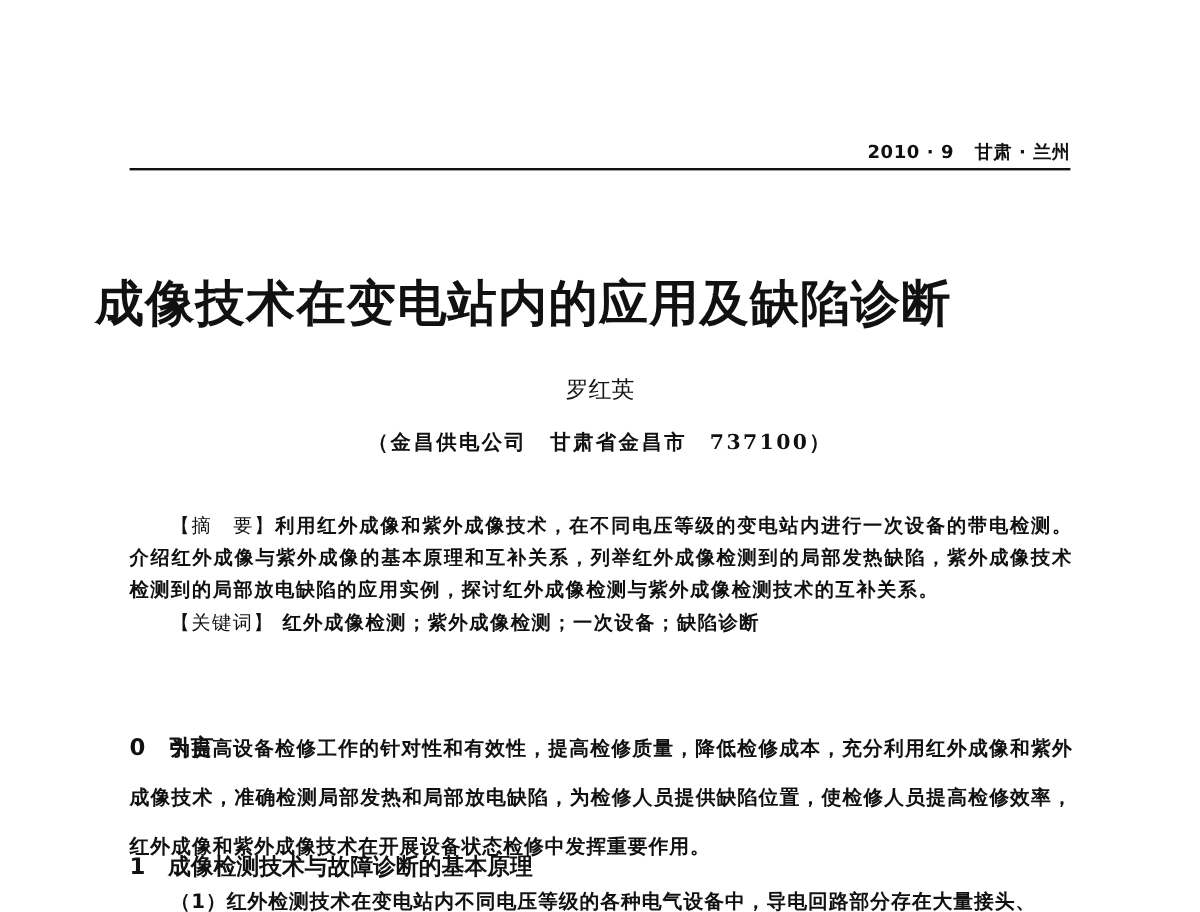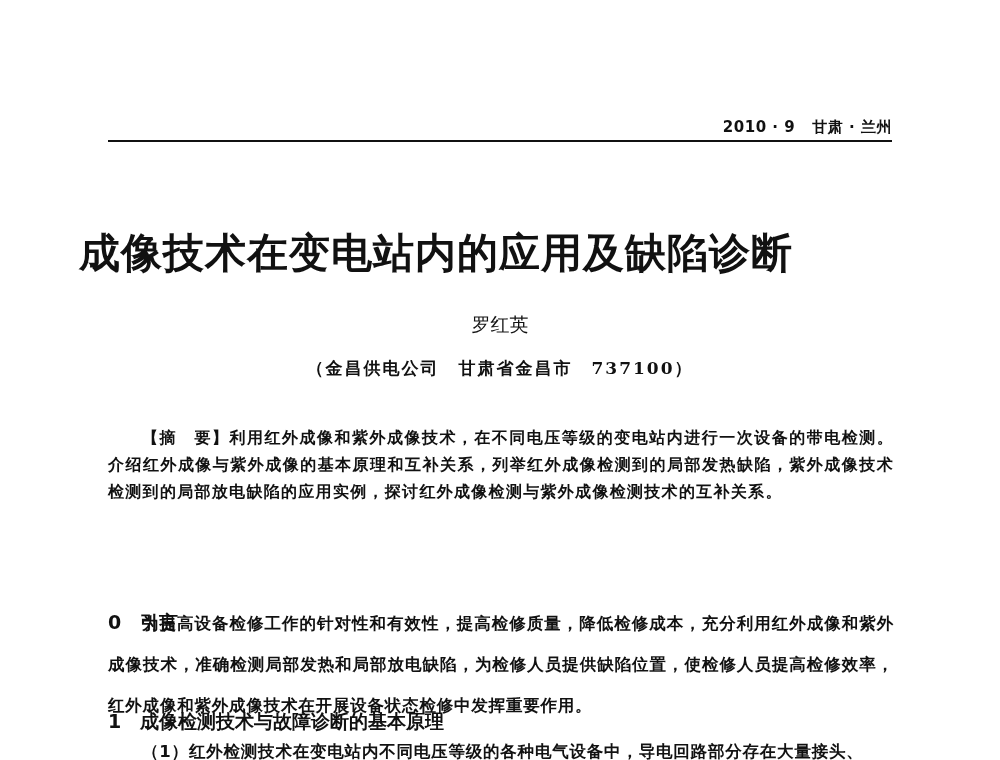--- a/index.html
+++ b/index.html
@@ -6,40 +6,41 @@
     body { width: 1000px; height: 760px; position: relative; overflow: hidden; color: #111; font-family: "DejaVu Serif", "Liberation Serif", serif; }
     .abs { position: absolute; }
     .header-meta { right: 108px; top: 118px; font-family: "DejaVu Sans", "Liberation Sans", sans-serif; font-weight: bold; font-size: 15px; letter-spacing: 0.5px; color: #111; margin-left: 35px; }
     .header-rule { left: 108px; top: 140px; width: 784px; height: 2px; background: #111; }
     .title { left: 0; width: 872px; top: 226px; text-align: center; font-size: 41px; font-weight: bold; letter-spacing: 1px; font-family: "DejaVu Serif", "Liberation Serif", serif; }
     .author { left: 0; width: 1000px; top: 312px; text-align: center; font-size: 19px; }
     .affil { left: 0; width: 1000px; top: 357px; text-align: center; font-size: 17px; font-weight: bold; letter-spacing: 2px; }
     .abstract { left: 108px; width: 786px; top: 424px; font-size: 16px; line-height: 27px; font-weight: bold; text-align: justify; letter-spacing: 1.3px; }
     .abstract p { margin: 0; }
     .indent { text-indent: 34px; }
-    .tag { font-weight: bold; }
+    .tag { font-weight: normal; }
     .sec-head { left: 108px; font-family: "DejaVu Sans", "Liberation Sans", sans-serif; font-weight: bold; font-size: 19px; margin-top: 44px; }
     .sec-num { display: inline-block; width: 32px; }
     .body-text { left: 108px; width: 786px; font-family: "DejaVu Sans", "Liberation Sans", sans-serif; font-size: 16.5px; line-height: 41px; font-weight: bold; text-align: justify; letter-spacing: 0.8px; }
     .body-text p { margin: 0; }
   </style>
 </head>
 <body>
 
 <div class="abs header-meta">
   <span>2010 · 9</span>&nbsp;&nbsp;&nbsp;<span>甘肃 · 兰州</span>
 </div>
 <div class="abs header-rule"></div>
 
 <div class="abs title">成像技术在变电站内的应用及缺陷诊断</div>
 <div class="abs author">罗红英</div>
 <div class="abs affil">（金昌供电公司　甘肃省金昌市　737100）</div>
 
 <div class="abs abstract">
   <p class="indent"><span class="tag">【摘　要】</span><span>利用红外成像和紫外成像技术，在不同电压等级的变电站内进行一次设备的带电检测。介绍红外成像与紫外成像的基本原理和互补关系，列举红外成像检测到的局部发热缺陷，紫外成像技术检测到的局部放电缺陷的应用实例，探讨红外成像检测与紫外成像检测技术的互补关系。</span></p>
+  <p class="indent"><span class="tag">【关键词】</span><span> 红外成像检测；紫外成像检测；一次设备；缺陷诊断</span></p>
 </div>
 
 <div class="abs sec-head" style="top:566px;">
   <span class="sec-num">0</span><span>引言</span>
 </div>
 <div class="abs body-text" style="top:603px;">
   <p class="indent">为提高设备检修工作的针对性和有效性，提高检修质量，降低检修成本，充分利用红外成像和紫外成像技术，准确检测局部发热和局部放电缺陷，为检修人员提供缺陷位置，使检修人员提高检修效率，红外成像和紫外成像技术在开展设备状态检修中发挥重要作用。</p>
 </div>
 
 <div class="abs sec-head" style="top:665px;">

